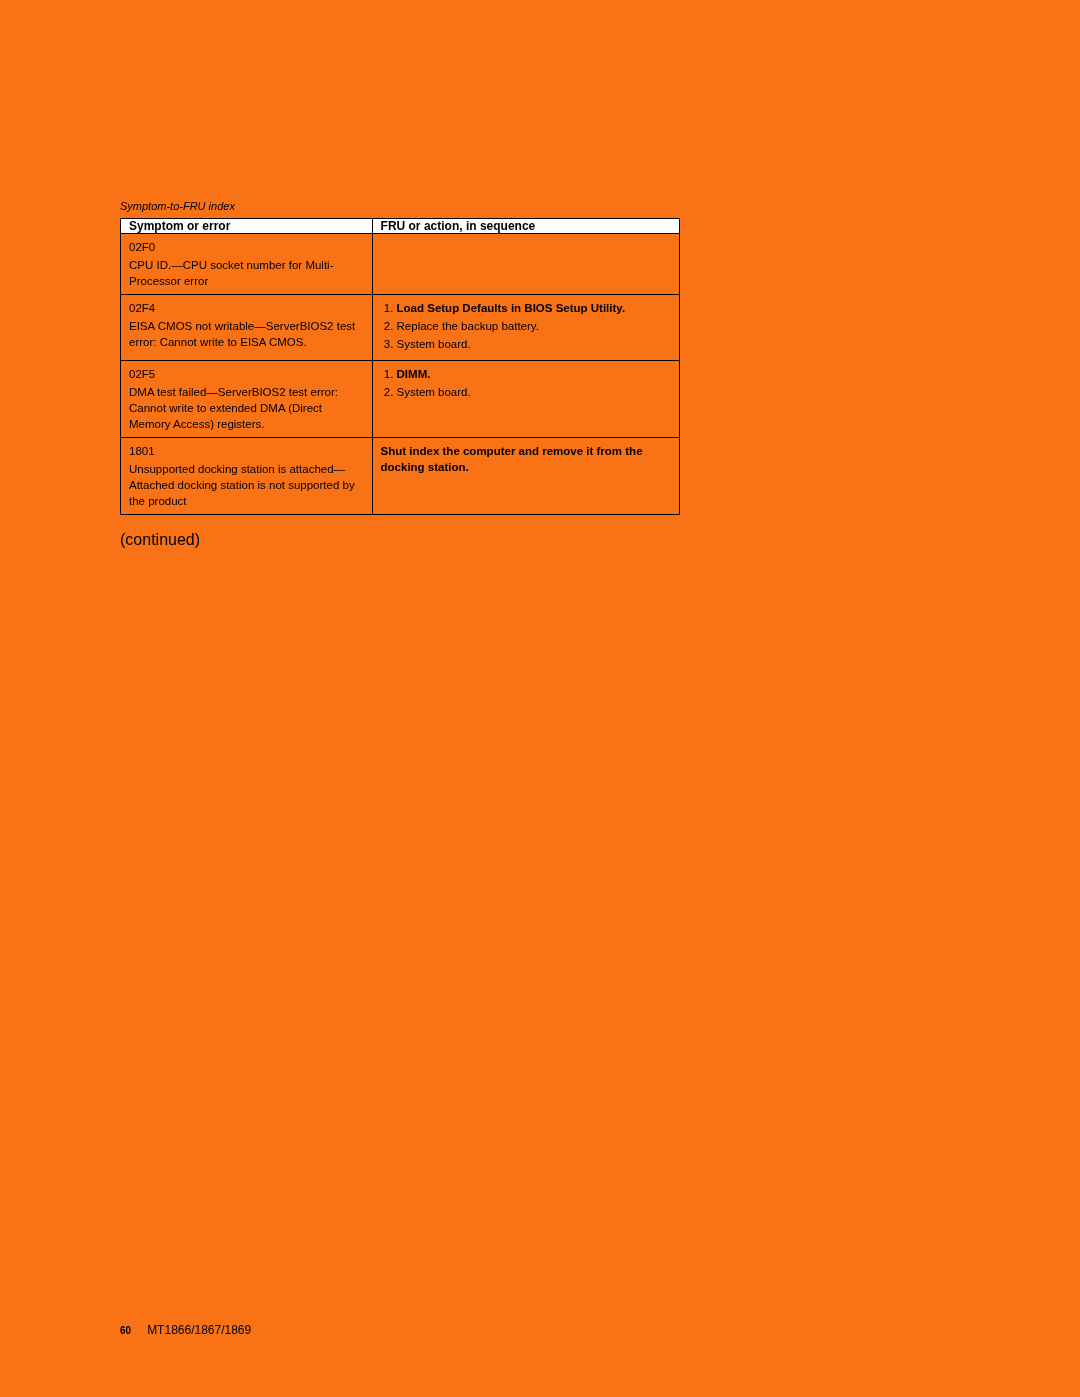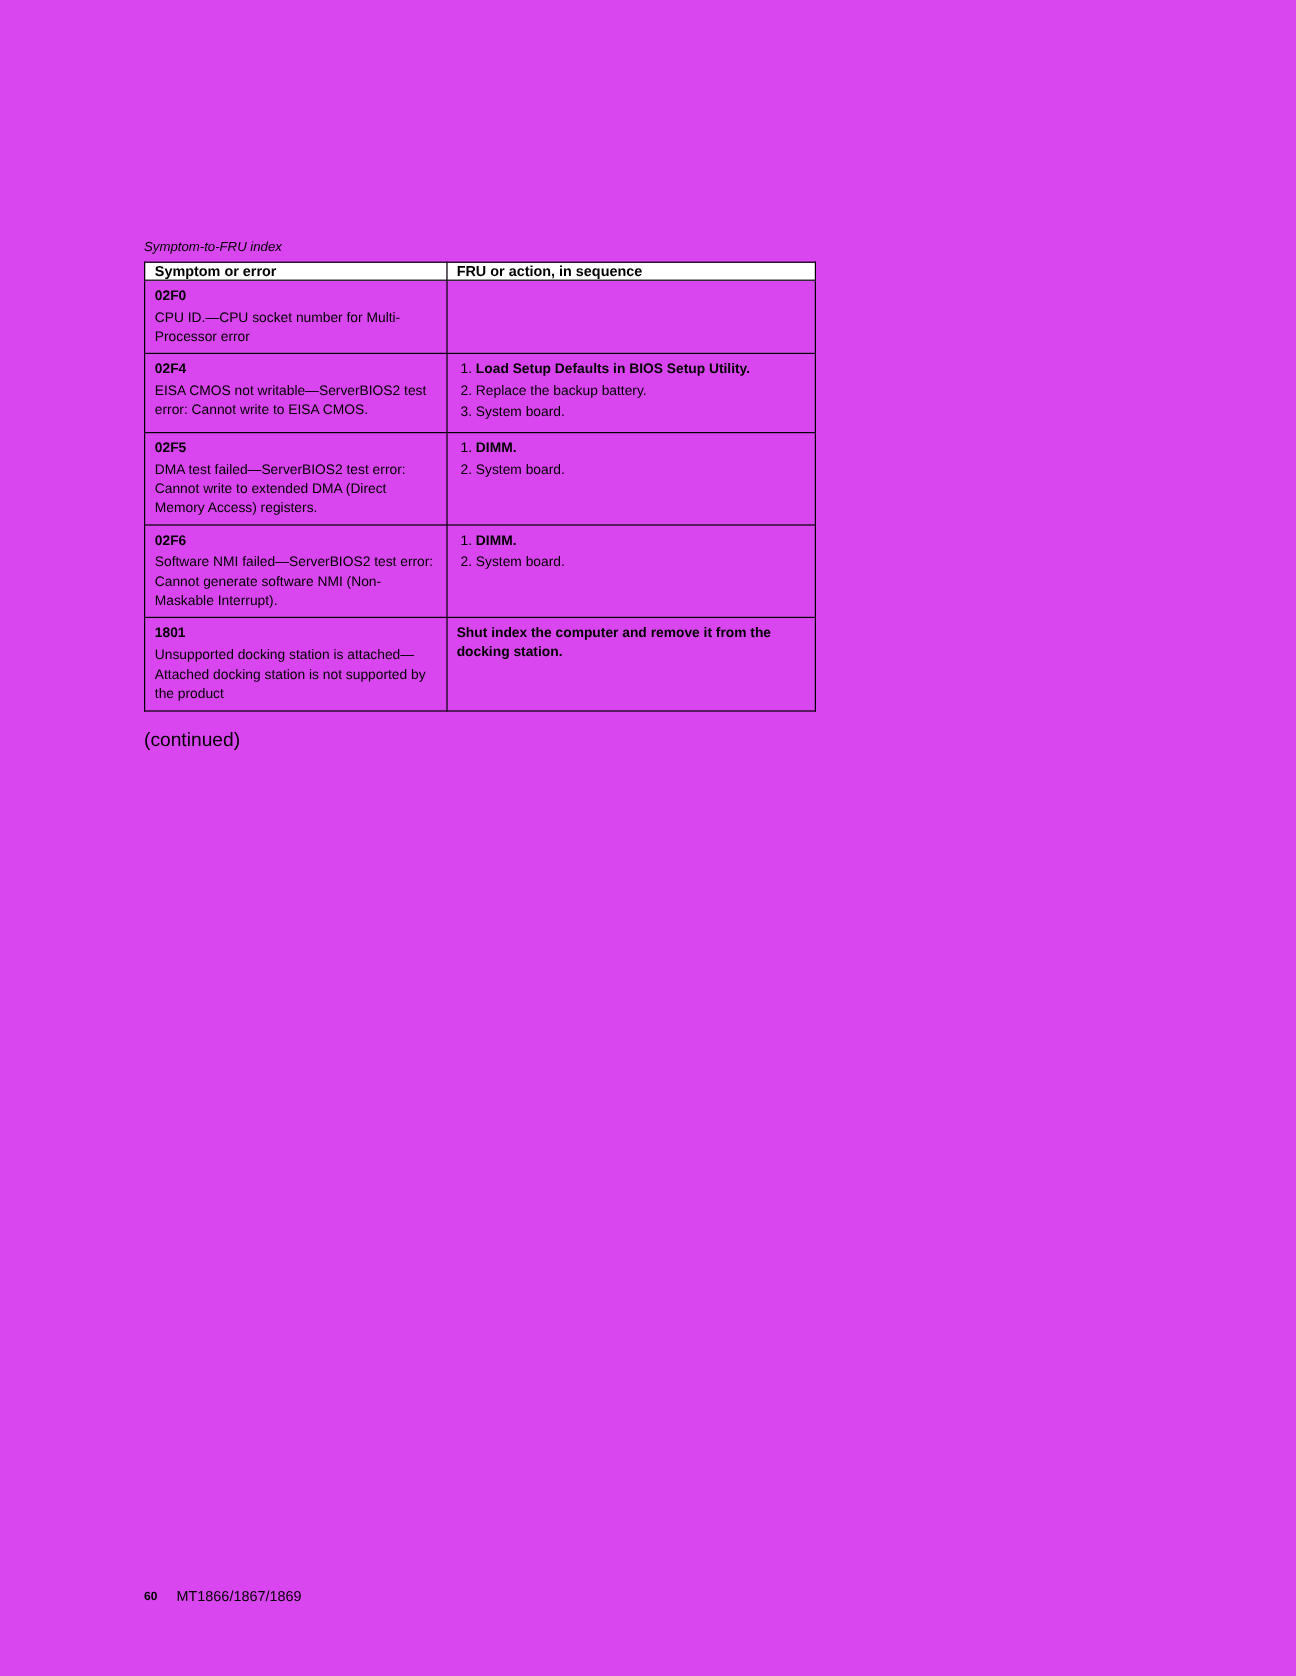--- a/index.html
+++ b/index.html
@@ -14,21 +14,21 @@
       font-size: 12px;
       color: #000000;
       width: 1080px;
       min-height: 1397px;
       position: relative;
     }
 
     .page-container {
       width: 1080px;
       min-height: 1397px;
-      background: #d946ef;
+      background: #f97316;
       padding: 0;
       position: relative;
     }
 
     .content-area {
       padding: 200px 120px 100px 120px;
     }
 
     .section-label {
       font-style: italic;
@@ -63,21 +63,21 @@
 
     .symptom-col {
       width: 45%;
     }
 
     .action-col {
       width: 55%;
     }
 
     .error-code {
-      font-weight: bold;
+      font-weight: normal;
       display: block;
       margin-bottom: 2px;
     }
 
     .action-bold {
       font-weight: bold;
     }
 
     ol {
       padding-left: 16px;
@@ -145,29 +145,20 @@
           <tr>
             <td><span class="error-code">02F5</span>DMA test failed—ServerBIOS2 test error: Cannot write to extended DMA (Direct Memory Access) registers.</td>
             <td>
               <ol>
                 <li><span class="action-bold">DIMM.</span></li>
                 <li>System board.</li>
               </ol>
             </td>
           </tr>
           <tr>
-            <td><span class="error-code">02F6</span>Software NMI failed—ServerBIOS2 test error: Cannot generate software NMI (Non-Maskable Interrupt).</td>
-            <td>
-              <ol>
-                <li><span class="action-bold">DIMM.</span></li>
-                <li>System board.</li>
-              </ol>
-            </td>
-          </tr>
-          <tr>
             <td><span class="error-code">1801</span>Unsupported docking station is attached—Attached docking station is not supported by the product</td>
             <td><span class="action-bold">Shut index the computer and remove it from the docking station.</span></td>
           </tr>
         </tbody>
     </table>
 
     <div class="continued-text">(continued)</div>
 
   </div>
 

